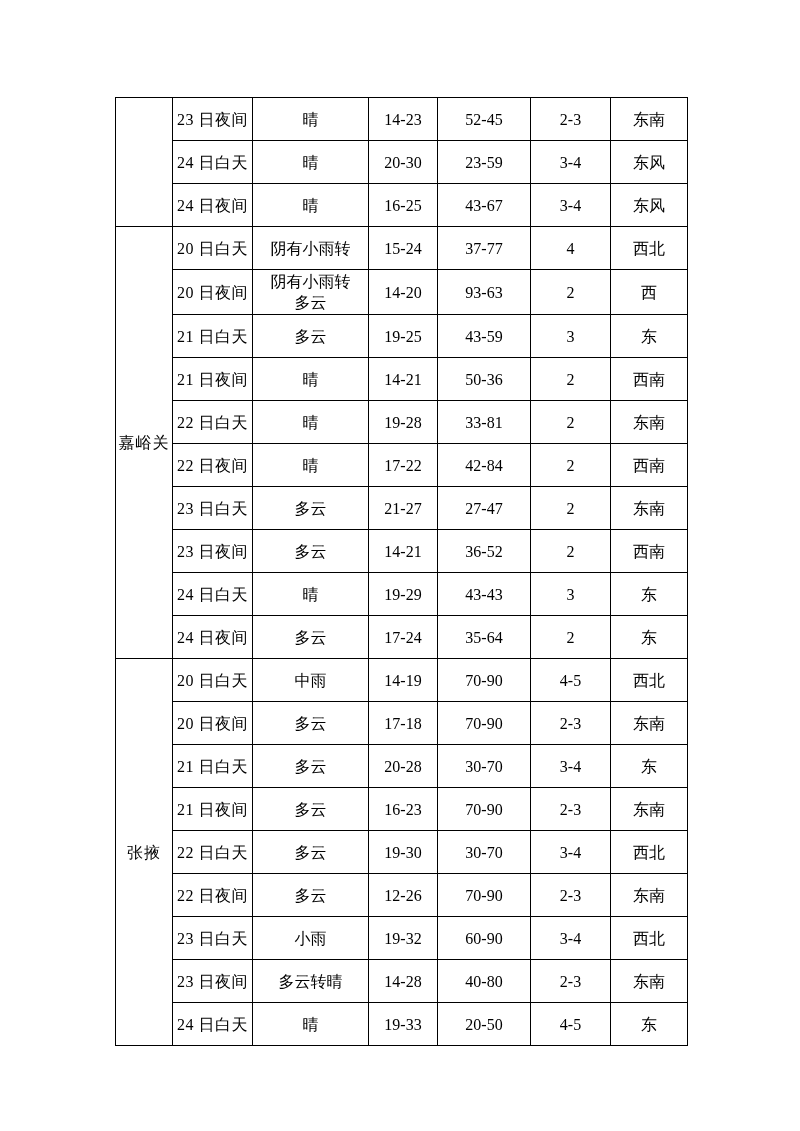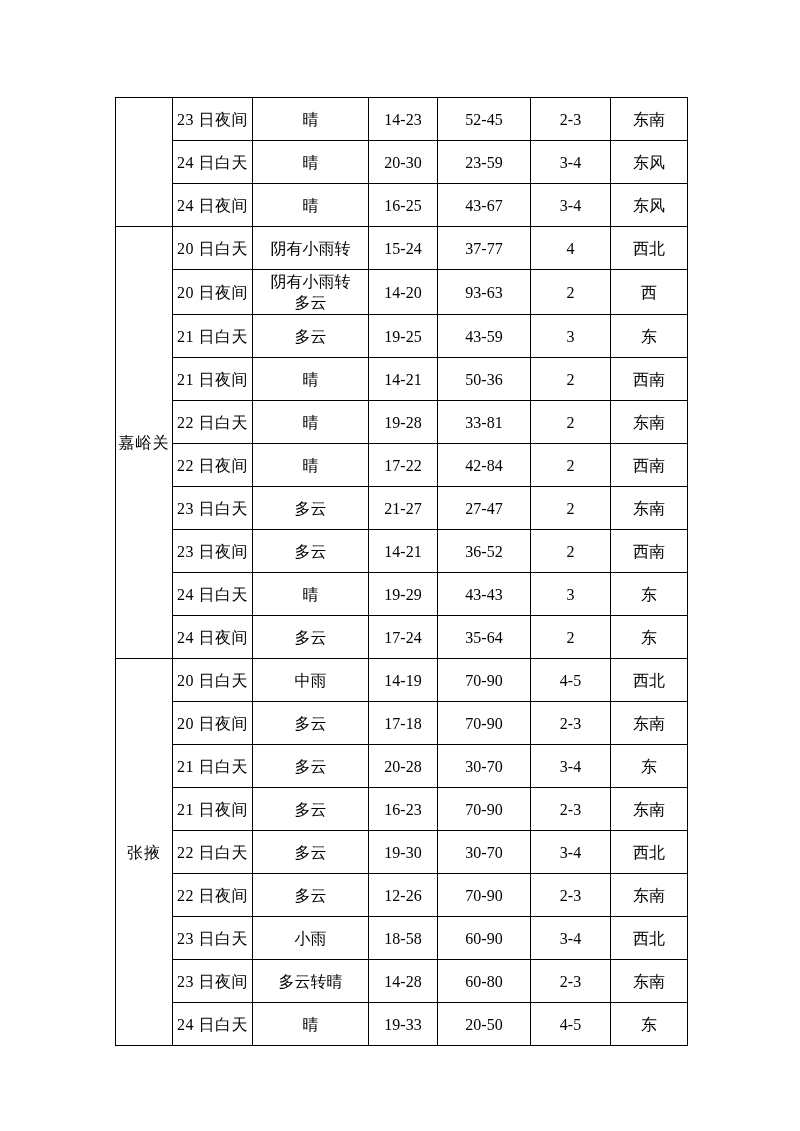--- a/index.html
+++ b/index.html
@@ -216,30 +216,30 @@
           <td class="period-cell">22 日夜间</td>
           <td class="weather-cell">多云</td>
           <td class="temp-range-cell">12-26</td>
           <td class="humidity-range-cell">70-90</td>
           <td class="wind-force-cell">2-3</td>
           <td class="wind-direction-cell">东南</td>
         </tr>
         <tr>
           <td class="period-cell">23 日白天</td>
           <td class="weather-cell">小雨</td>
-          <td class="temp-range-cell">18-58</td>
+          <td class="temp-range-cell">19-32</td>
           <td class="humidity-range-cell">60-90</td>
           <td class="wind-force-cell">3-4</td>
           <td class="wind-direction-cell">西北</td>
         </tr>
         <tr>
           <td class="period-cell">23 日夜间</td>
           <td class="weather-cell">多云转晴</td>
           <td class="temp-range-cell">14-28</td>
-          <td class="humidity-range-cell">60-80</td>
+          <td class="humidity-range-cell">40-80</td>
           <td class="wind-force-cell">2-3</td>
           <td class="wind-direction-cell">东南</td>
         </tr>
         <tr>
           <td class="period-cell">24 日白天</td>
           <td class="weather-cell">晴</td>
           <td class="temp-range-cell">19-33</td>
           <td class="humidity-range-cell">20-50</td>
           <td class="wind-force-cell">4-5</td>
           <td class="wind-direction-cell">东</td>

